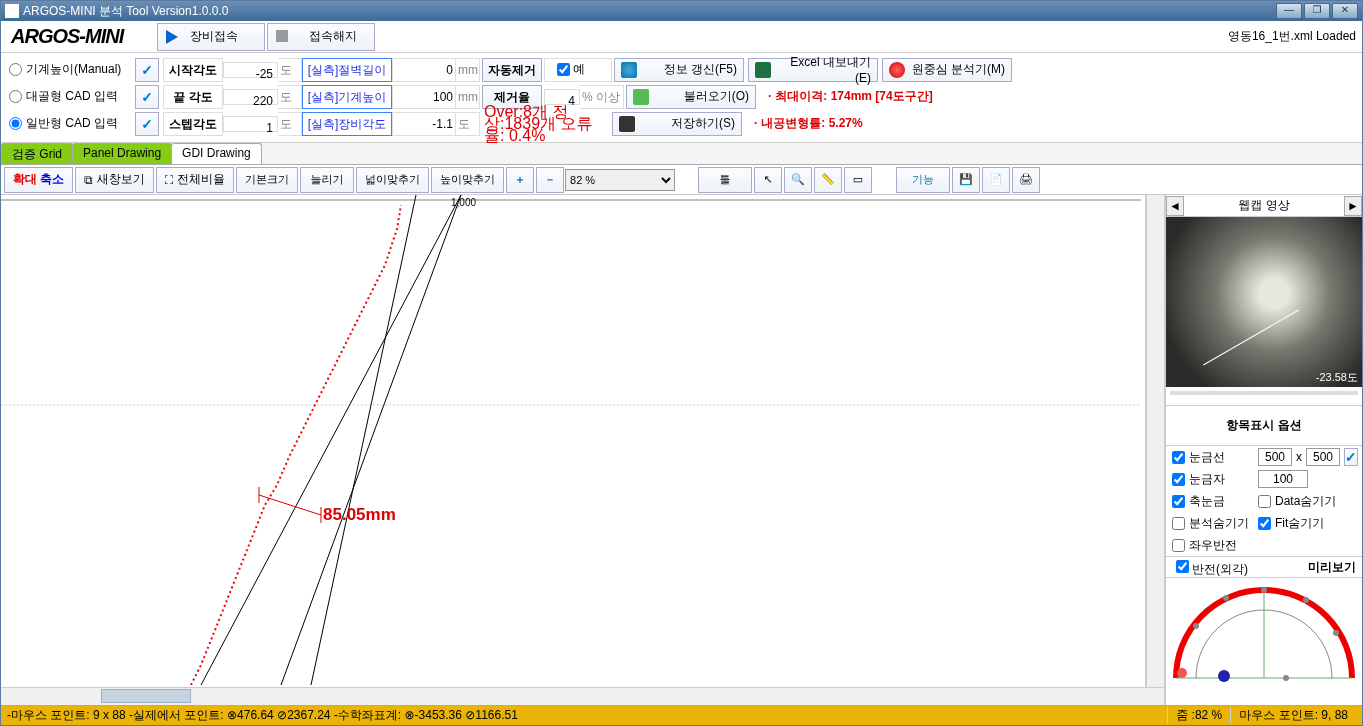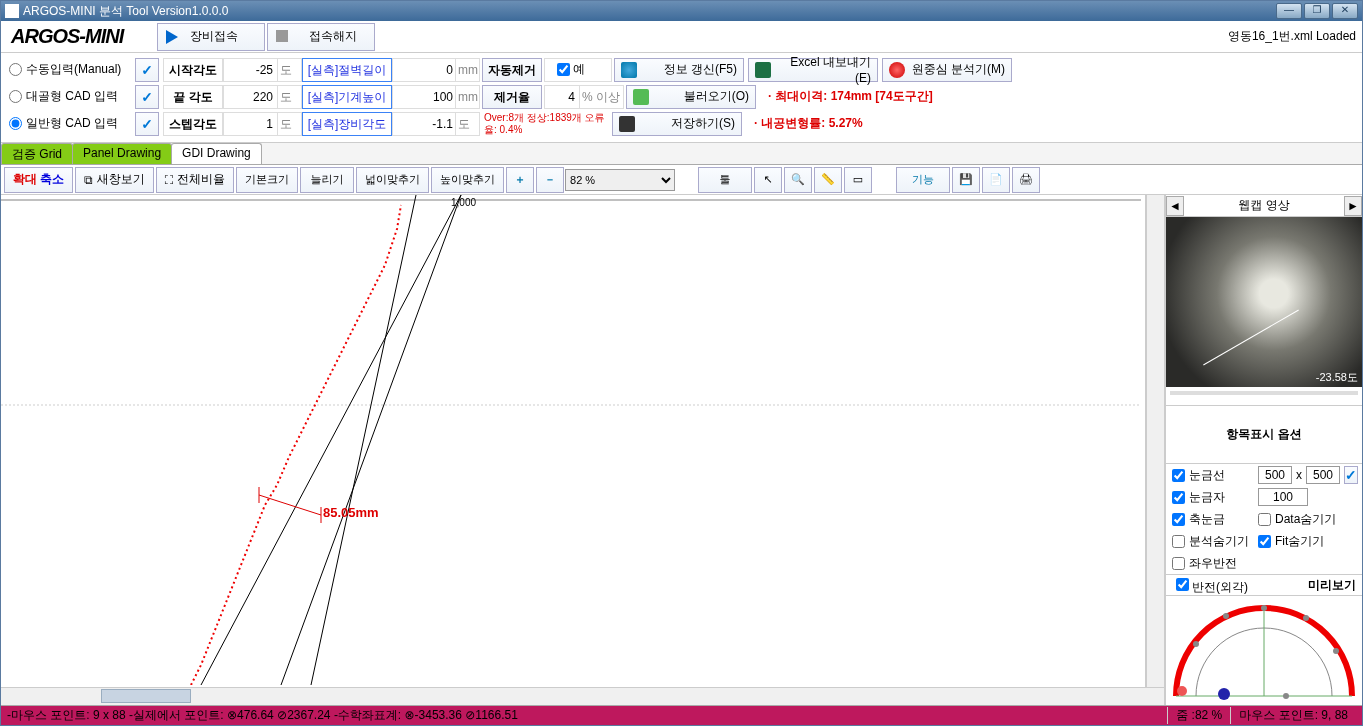--- a/index.html
+++ b/index.html
@@ -21,31 +21,31 @@
 .stop-ic::before { content: ""; display: block; width: 12px; height: 12px; background: #999; }
 .loaded { margin-left: auto; padding-right: 6px; }
 
 
 .param-area { padding: 4px; border-bottom: 1px solid #ccc; }
 .param-row { display: flex; align-items: center; height: 25px; margin-bottom: 2px; }
 .radio-col { width: 130px; display: flex; align-items: center; }
 .radio-col input { margin: 0 4px 0 4px; }
 .chk-btn { width: 24px; height: 24px; border: 1px solid #aac; background: linear-gradient(#fafcff, #eef3f9); display: flex; align-items: center; justify-content: center; color: #0078d7; font-size: 14px; font-weight: bold; cursor: pointer; margin-right: 4px; }
 .phdr { width: 60px; text-align: center; font-weight: bold; border: 1px solid #ddd; height: 24px; line-height: 22px; background: #fff; }
-.pval { width: 55px; text-align: right; border: 1px solid #ddd; height: 24px; line-height: 22px; padding-right: 4px; background: #fff; }
+.pval { width: 55px; text-align: right; border: 1px solid #ddd; height: 16px; line-height: 22px; padding-right: 4px; background: #fff; }
 .punit { width: 24px; text-align: left; border: 1px solid #ddd; border-left: none; height: 24px; line-height: 22px; padding-left: 2px; color: #888; background: #fff; }
 .plabel { width: 90px; text-align: center; border: 1px solid #3b82f6; height: 24px; line-height: 22px; color: #2030e0; background: #fff; cursor: pointer; }
 .pval2 { width: 64px; text-align: right; border: 1px solid #ddd; height: 24px; line-height: 22px; padding-right: 2px; background: #fff; }
 .pbtn { width: 60px; text-align: center; font-weight: bold; border: 1px solid #aac; height: 24px; line-height: 22px; background: linear-gradient(#fafcff, #eef3f9); margin: 0 2px; cursor: pointer; }
 .pcheck { width: 68px; display: flex; align-items: center; padding-left: 8px; border: 1px solid #ddd; height: 24px; }
 .actbtn { width: 130px; height: 24px; border: 1px solid #aac; background: linear-gradient(#fafcff, #eef3f9); display: flex; align-items: center; margin: 0 2px; padding: 0 6px; cursor: pointer; justify-content: center; }
 .actbtn .aic { width: 16px; height: 16px; margin-right: 4px; border-radius: 2px; flex-shrink: 0; }
 .actbtn .atxt { flex: 1; text-align: right; }
 .redtxt { color: #d00; font-weight: bold; padding-left: 10px; }
-.errtxt { color: #d00; font-size: 10px; width: 130px; line-height: 12px; padding-left: 4px; }
+.errtxt { color: #d00; font-size: 16px; width: 130px; line-height: 12px; padding-left: 4px; }
 
 
 .tabs { display: flex; height: 22px; background: #f4f4f4; border-bottom: 1px solid #aaa; }
 .tab { padding: 2px 10px; border: 1px solid #aaa; border-bottom: none; background: #84cc16; margin-right: -1px; cursor: pointer; border-radius: 3px 3px 0 0; }
 .tab.active { background: #fff; position: relative; z-index: 1; }
 
 
 .toolbar { display: flex; align-items: center; height: 30px; padding: 2px; border-bottom: 1px solid #ccc; background: #fff; }
 .tbtn { height: 26px; border: 1px solid #aac; background: linear-gradient(#fafcff, #eef3f9); padding: 0 8px; margin: 0 1px; display: flex; align-items: center; cursor: pointer; font-size: 11px; }
 .tbtn.wide { min-width: 54px; justify-content: center; }
@@ -53,47 +53,47 @@
 .zoom-blue { color: #00d; font-weight: bold; }
 .zoomsel { height: 22px; width: 110px; border: 1px solid #999; font-size: 11px; }
 .tb-gap { width: 22px; }
 .icbtn { width: 28px; padding: 0; justify-content: center; }
 
 
 .main-split { display: flex; flex: 1; min-height: 0; }
 .canvas-col { flex: 1; display: flex; flex-direction: column; min-width: 0; }
 .canvas { flex: 1; position: relative; background: #fff; overflow: hidden; border-right: 1px solid #ccc; }
 .canvas svg { position: absolute; left: 0; top: 0; }
-.annot { position: absolute; color: #d00; font-weight: bold; font-size: 13px; }
+.annot { position: absolute; color: #d00; font-weight: bold; font-size: 17px; }
 .tick { position: absolute; font-size: 10px; color: #000; }
 .scroll-h { height: 18px; background: #f0f0f0; border-top: 1px solid #ccc; position: relative; }
 .scroll-thumb-h { position: absolute; left: 100px; width: 90px; top: 1px; height: 14px; background: #c8d4e2; border: 1px solid #9aadc0; }
 .scroll-v { width: 18px; background: #f0f0f0; border-left: 1px solid #ccc; position: relative; }
 
 
 .right-panel { width: 198px; display: flex; flex-direction: column; border-left: 2px solid #ccc; }
 .rp-hdr { height: 22px; display: flex; align-items: center; border-bottom: 1px solid #ccc; background: #fff; }
 .rp-arrow { width: 18px; height: 20px; border: 1px solid #aaa; background: #eee; text-align: center; line-height: 18px; cursor: pointer; }
 .rp-title { flex: 1; text-align: center; }
 .webcam { height: 170px; background: radial-gradient(circle at 55% 45%, #e8e8e0 10%, #787870 40%, #2a2a28 80%); position: relative; }
 .webcam::after { content: ""; position: absolute; left: 30px; top: 120px; width: 110px; height: 1px; background: #fff; transform: rotate(-30deg); }
 .webcam-ang { position: absolute; right: 4px; bottom: 2px; color: #fff; font-size: 11px; }
 .slider { height: 18px; padding: 4px; }
 .slider-track { height: 4px; background: #ddd; position: relative; }
-.opt-hdr { text-align: center; font-weight: bold; padding: 20px 0; border-top: 1px solid #ccc; border-bottom: 1px solid #ccc; }
+.opt-hdr { text-align: center; font-weight: bold; padding: 11px 0; border-top: 1px solid #ccc; border-bottom: 1px solid #ccc; }
 .opt-row { display: flex; align-items: center; height: 22px; padding: 0 6px; }
 .opt-row label { display: flex; align-items: center; min-width: 86px; }
 .opt-row input[type=checkbox] { margin: 0 4px 0 0; }
 .opt-in { width: 34px; height: 18px; text-align: center; border: 1px solid #999; }
 .preview-hdr { display: flex; align-items: center; height: 22px; padding: 0 6px; border-top: 1px solid #ccc; border-bottom: 1px solid #ccc; }
 .preview-hdr .pv { margin-left: auto; font-weight: bold; }
 .preview { flex: 1; position: relative; background: #fff; min-height: 100px; }
 
 
-.statusbar { height: 20px; border-top: 1px solid #aaa; display: flex; align-items: center; padding: 0 6px; font-size: 11px; background: #be185d; }
+.statusbar { height: 20px; border-top: 1px solid #aaa; display: flex; align-items: center; padding: 0 6px; font-size: 11px; background: #eab308; }
 .st-gap { flex: 1; }
 .st-cell { padding: 0 8px; border-left: 1px solid #ccc; }
 </style>
 </head>
 <body>
 
 <div class="window">
 
   <div class="titlebar">
     <div class="title-icon"></div>
@@ -116,21 +116,21 @@
       <span style="flex:1;text-align:center;">접속해지</span>
     </div>
     <div class="loaded">영동16_1번.xml Loaded</div>
   </div>
 
   <div class="param-area">
 
     <div class="param-row">
       <div class="radio-col">
           <input type="radio" name="im" style="">
-          <span>수동입력(Manual)</span>
+          <span>기계높이(Manual)</span>
         </div>
       <div class="chk-btn">✓</div>
       <div class="phdr">시작각도</div>
       <div class="pval">-25</div>
       <div class="punit">도</div>
       <div class="plabel">[실측]절벽길이</div>
       <div class="pval2">0</div>
       <div class="punit">mm</div>
       <div class="pbtn">자동제거</div>
       <div class="pcheck">

